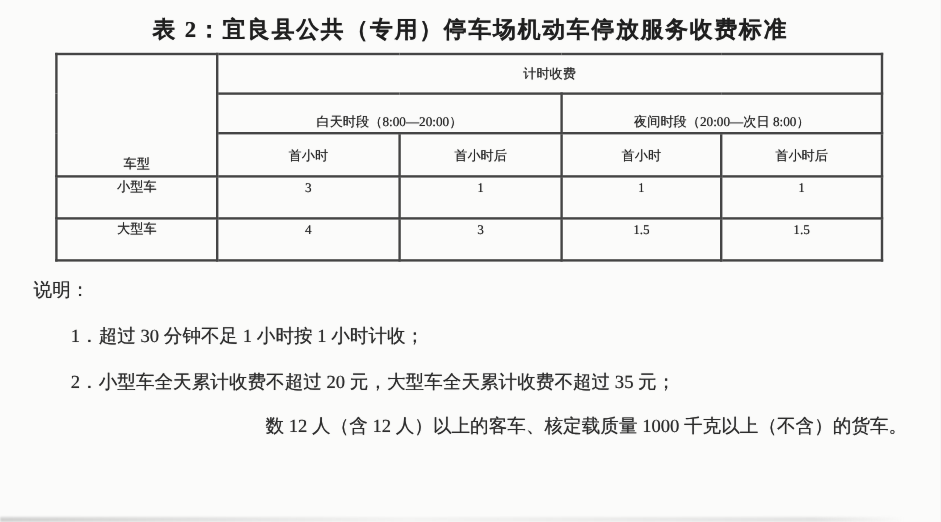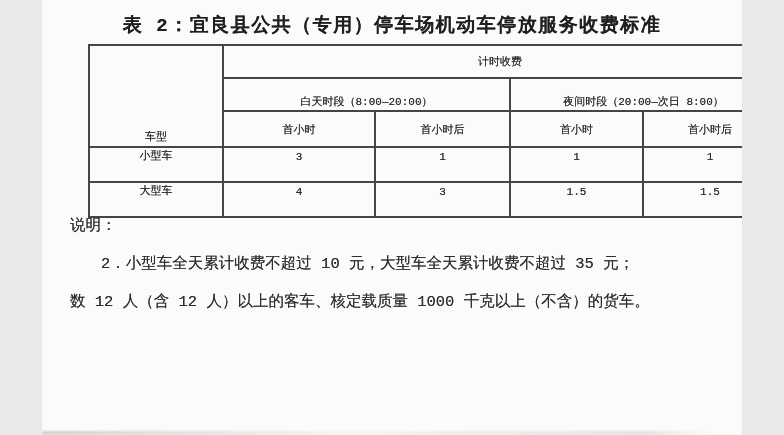--- a/index.html
+++ b/index.html
@@ -1,26 +1,26 @@
 <!DOCTYPE html>
 <html><head>
 <meta charset="utf-8">
 <style>
   * { box-sizing: border-box; }
   html, body { margin: 0; padding: 0; }
   body { background: #e9e9e9; }
 
   .page {
     position: relative;
-    width: 700px;
+    width: 784px;
     height: 435px;
     margin: 0 auto;
     background: #fbfbfa;
     overflow: hidden;
-    font-family: Liberation Mono, monospace;
+    font-family: Liberation Serif, serif;
     color: #262626;
     text-shadow: 0 0 0.6px rgba(45,45,45,0.75);
   }
 
   
   .page::after {
     content: "";
     position: absolute;
     left: 0; right: 30px; bottom: 0;
     height: 4px;
@@ -53,28 +53,28 @@
     padding: 0;
     color: #2b2b2b;
   }
   .row-timed  td { height: 33px; vertical-align: middle; }
   .row-period td { height: 33px; vertical-align: bottom; padding-bottom: 1px; }
   .row-sub    td { height: 36px; vertical-align: bottom; padding-bottom: 9px; }
   .row-data   td { height: 31px; vertical-align: bottom; padding-bottom: 18px; }
   td.veh-type-cell { vertical-align: bottom; padding-bottom: 2px; margin-top: 12px; }
 
   .notes {
-    margin: 0 28px 0 28px;
+    margin: 16px 28px 0 28px;
     font-size: 15.5px;
     color: #2e2e2e;
     line-height: 1.15;
   }
   .notes p { margin: 0 0 20px 0; }
   .notes .note { text-indent: 2em; }
-  .notes .note-cont { text-indent: 0; }
+  .notes .note-cont { text-indent: 0; text-align: right; }
 </style>
 </head>
 <body>
 
 <div class="page">
 
   <h1 class="doc-title">表 2：宜良县公共（专用）停车场机动车停放服务收费标准</h1>
 
   <table class="fee-table">
     <colgroup>
@@ -111,17 +111,18 @@
         <td>4</td>
         <td>3</td>
         <td>1.5</td>
         <td>1.5</td>
       </tr>
     </tbody>
   </table>
 
   <div class="notes">
     <p class="notes-label">说明：</p>
-    <p class="note">2．小型车全天累计收费不超过 10 元，大型车全天累计收费不超过 35 元；</p>
+    <p class="note">1．超过 30 分钟不足 1 小时按 1 小时计收；</p>
+    <p class="note">2．小型车全天累计收费不超过 20 元，大型车全天累计收费不超过 35 元；</p>
     <p class="note-cont">数 12 人（含 12 人）以上的客车、核定载质量 1000 千克以上（不含）的货车。</p>
   </div>
 
 </div>
 
 </body></html>

